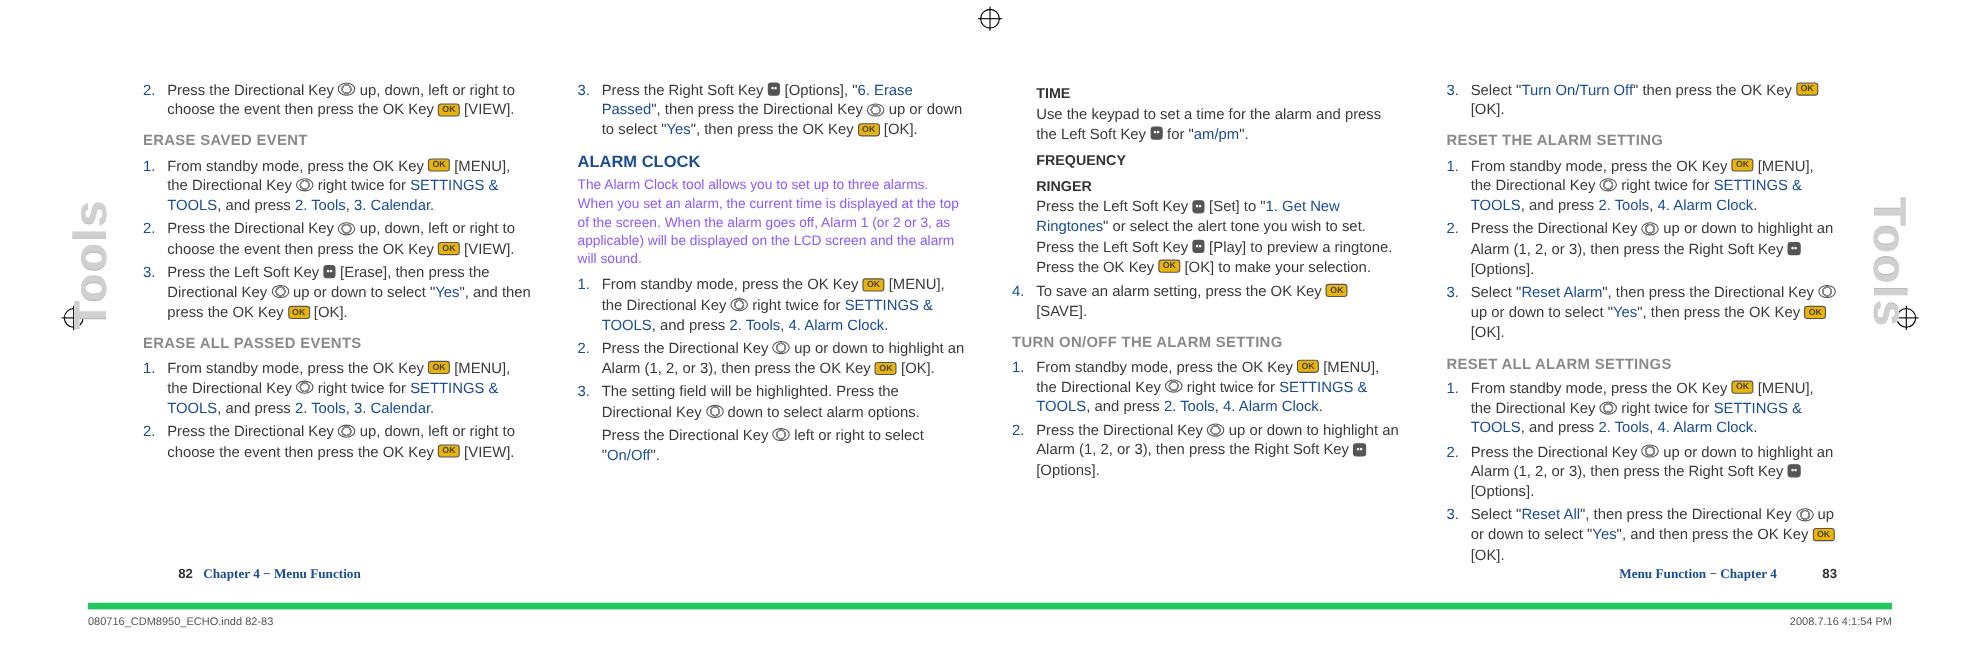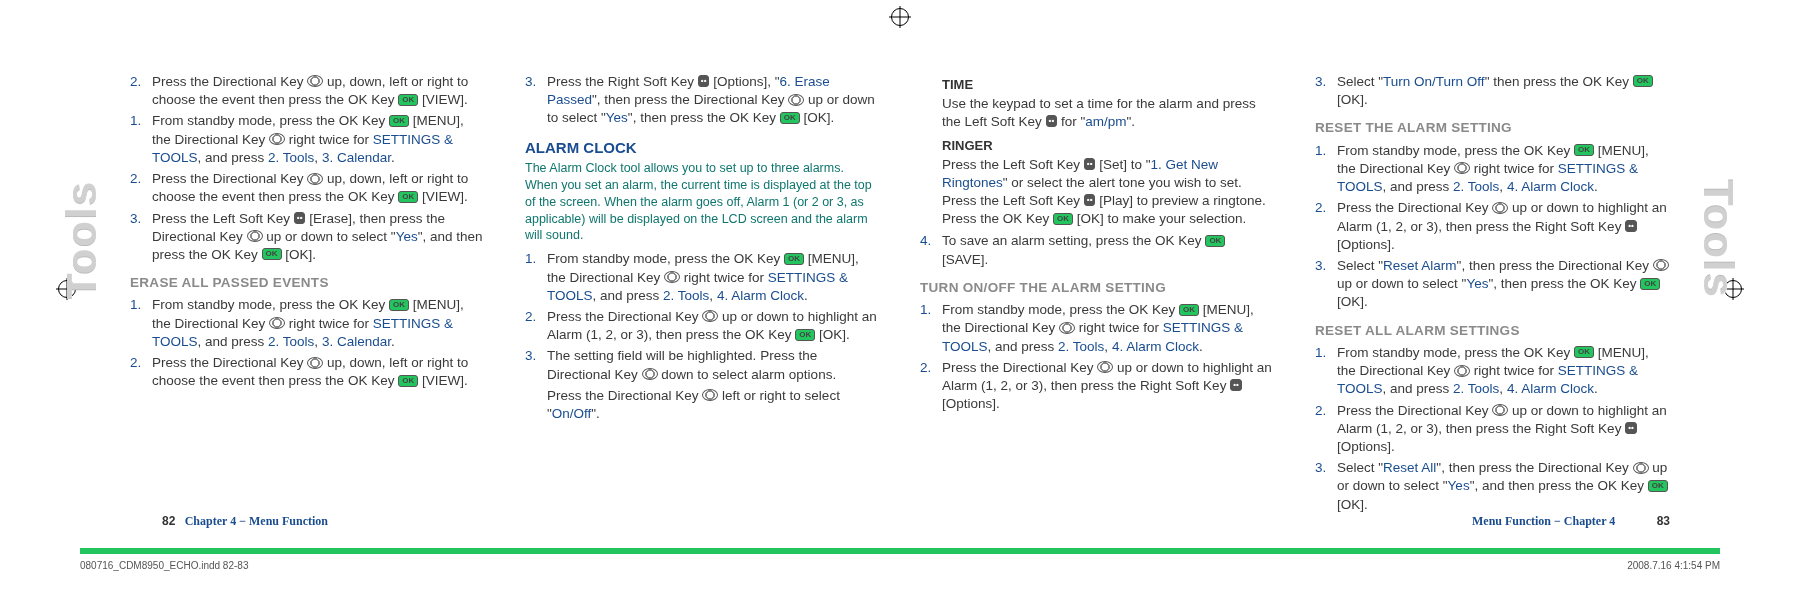--- a/index.html
+++ b/index.html
@@ -31,21 +31,21 @@
     margin: 10px 0 4px 0;
     font-size: 13.5px;
   }
   .section-title {
     color: #1a4d8f;
     font-weight: 700;
     margin: 10px 0 2px 0;
     font-size: 15px;
   }
   .intro {
-    color: #0f766e;
+    color: #8b5cf6;
     font-style: normal;
     font-size: 12.5px;
     line-height: 1.35;
     margin-bottom: 6px;
   }
   ol {
     list-style: none;
     padding: 0;
     margin: 0;
   }
@@ -73,21 +73,21 @@
   .sub-indent {
     margin-left: 22px;
     margin-bottom: 4px;
   }
   
   .kicon {
     display: inline-block;
     vertical-align: middle;
     border: 1px solid #555;
     border-radius: 3px;
-    background: #22c55e;
+    background: #eab308;
     font-size: 8px;
     line-height: 10px;
     padding: 0 3px;
     color: #444;
     font-weight: 700;
     position: relative;
     top: -1px;
   }
   .kicon.nav {
     width: 14px;
@@ -173,20 +173,21 @@
 
 <div class="page-wrap">
 
   <div class="col">
     <ol>
       <li class="step">
         <span class="num">2.</span>
         <span class="body">Press the Directional Key <span class="kicon nav"></span> up, down, left or right to choose the event then press the OK Key <span class="kicon">OK</span> [VIEW].</span>
       </li>
     </ol>
+    <div class="subhead">ERASE SAVED EVENT</div>
     <ol>
       <li class="step">
           <span class="num">1.</span>
           <span class="body">From standby mode, press the OK Key <span class="kicon">OK</span> [MENU], the Directional Key <span class="kicon nav"></span> right twice for <span class="blue">SETTINGS &amp; TOOLS</span>, and press <span class="blue">2. Tools</span>, <span class="blue">3. Calendar</span>.</span>
         </li>
       <li class="step">
           <span class="num">2.</span>
           <span class="body">Press the Directional Key <span class="kicon nav"></span> up, down, left or right to choose the event then press the OK Key <span class="kicon">OK</span> [VIEW].</span>
         </li>
       <li class="step">
@@ -229,20 +230,21 @@
           <span class="num">3.</span>
           <span class="body">The setting field will be highlighted. Press the Directional Key <span class="kicon nav"></span> down to select alarm options.</span>
         </li>
     </ol>
     <div class="sub-indent">Press the Directional Key <span class="kicon nav"></span> left or right to select "<span class="blue">On/Off</span>".</div>
   </div>
 
   <div class="col">
     <div class="mini-label" style="margin-left:22px">TIME</div>
     <div class="sub-indent">Use the keypad to set a time for the alarm and press the Left Soft Key <span class="kicon soft">••</span> for "<span class="blue">am/pm</span>".</div>
+    <div class="mini-label">FREQUENCY</div>
     <div class="mini-label">RINGER</div>
     <div class="sub-indent">Press the Left Soft Key <span class="kicon soft">••</span> [Set] to "<span class="blue">1. Get New Ringtones</span>" or select the alert tone you wish to set. Press the Left Soft Key <span class="kicon soft">••</span> [Play] to preview a ringtone.  Press the OK Key <span class="kicon">OK</span> [OK] to make your selection.</div>
     <ol>
       <li class="step">
           <span class="num">4.</span>
           <span class="body">To save an alarm setting, press the OK Key <span class="kicon">OK</span> [SAVE].</span>
         </li>
     </ol>
     <div class="subhead">TURN ON/OFF THE ALARM SETTING</div>
     <ol>

